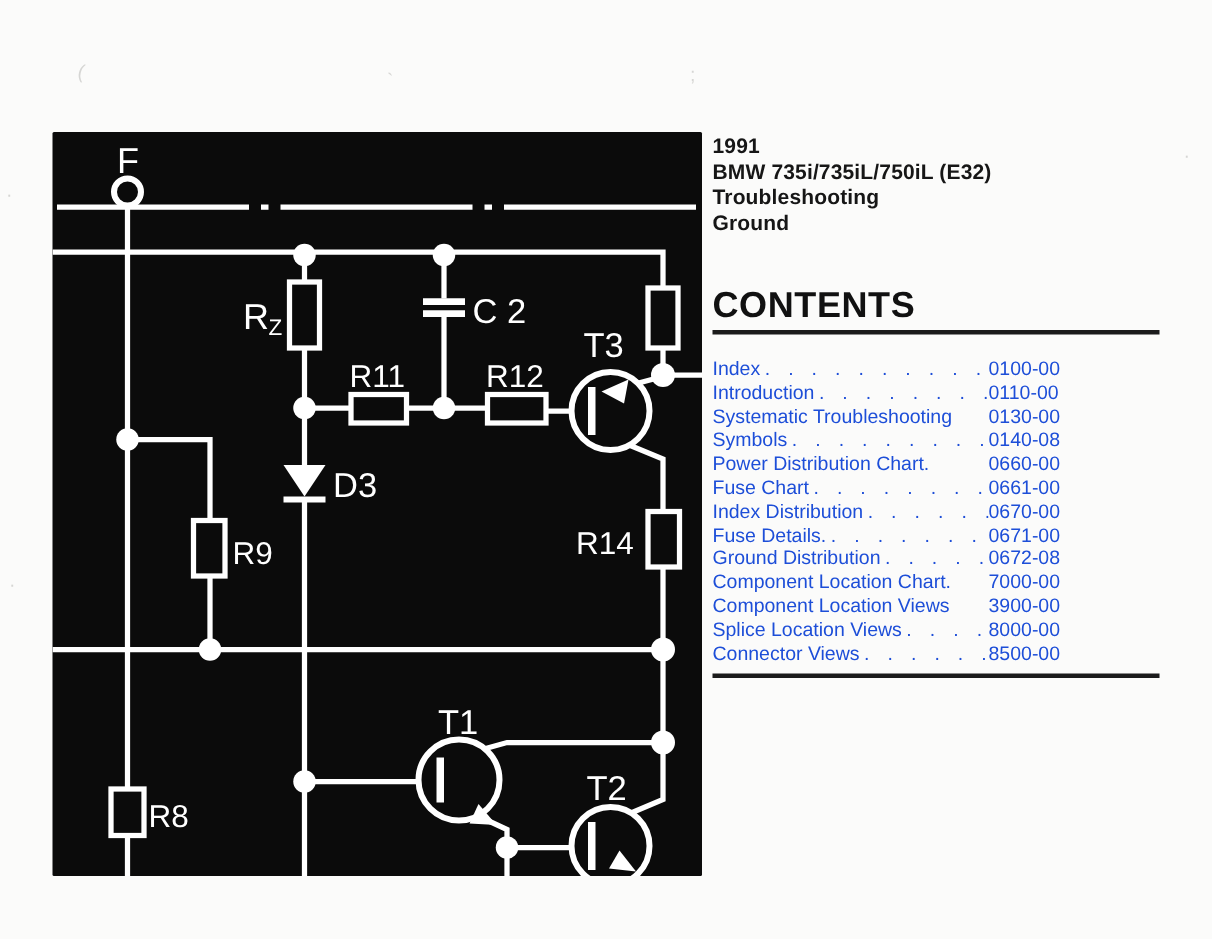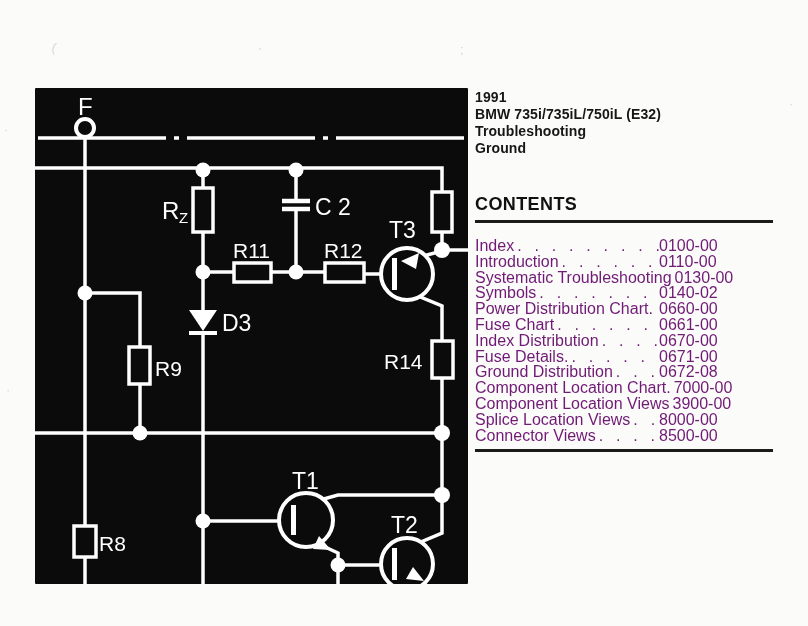--- a/index.html
+++ b/index.html
@@ -18,30 +18,30 @@
   .clabel{fill:#ffffff;font-family:"Liberation Sans",sans-serif;}
   
   .right-col{
     position:absolute;left:475px;top:89px;width:298px;
   }
   .title-line{
     font-size:14px;font-weight:bold;line-height:17px;color:#161616;
     white-space:nowrap;letter-spacing:0.1px;
   }
   .contents-heading{
-    margin-top:37px;font-size:18px;font-weight:bold;letter-spacing:0.4px;
+    margin-top:37px;font-size:24px;font-weight:bold;letter-spacing:0.4px;
     line-height:20px;color:#111;
   }
   .rule{height:0;border-top:3px solid #1b1b1b;width:298px;}
   .rule-top{margin-top:6px;}
   .rule-bottom{margin-top:6px;}
   .contents-list{margin-top:15px;width:246px;}
   .toc-row{
-    display:flex;align-items:baseline;font-size:16px;line-height:15.8px;
-    color:#701a75;width:246px;
+    display:flex;align-items:baseline;font-size:13px;line-height:15.8px;
+    color:#1d4ed8;width:246px;
   }
   .toc-label{white-space:nowrap;flex:0 0 auto;}
   .toc-leader{
     flex:1 1 auto;overflow:hidden;white-space:nowrap;
     padding-left:3px;letter-spacing:4.2px;min-width:0;
   }
   .toc-page{flex:0 0 62px;white-space:nowrap;}
   
   .speck{position:absolute;color:#b9b9b6;font-size:13px;opacity:.55;
     pointer-events:none;}
@@ -197,21 +197,21 @@
         <span class="toc-page">0110-00</span>
       </div>
       <div class="toc-row">
         <span class="toc-label">Systematic Troubleshooting</span>
         <span class="toc-leader"></span>
         <span class="toc-page">0130-00</span>
       </div>
       <div class="toc-row">
         <span class="toc-label">Symbols</span>
         <span class="toc-leader">. . . . . . . . . . . . . . .</span>
-        <span class="toc-page">0140-02</span>
+        <span class="toc-page">0140-08</span>
       </div>
       <div class="toc-row">
         <span class="toc-label">Power Distribution Chart.</span>
         <span class="toc-leader"></span>
         <span class="toc-page">0660-00</span>
       </div>
       <div class="toc-row">
         <span class="toc-label">Fuse Chart</span>
         <span class="toc-leader">. . . . . . . . . . . . .</span>
         <span class="toc-page">0661-00</span>

